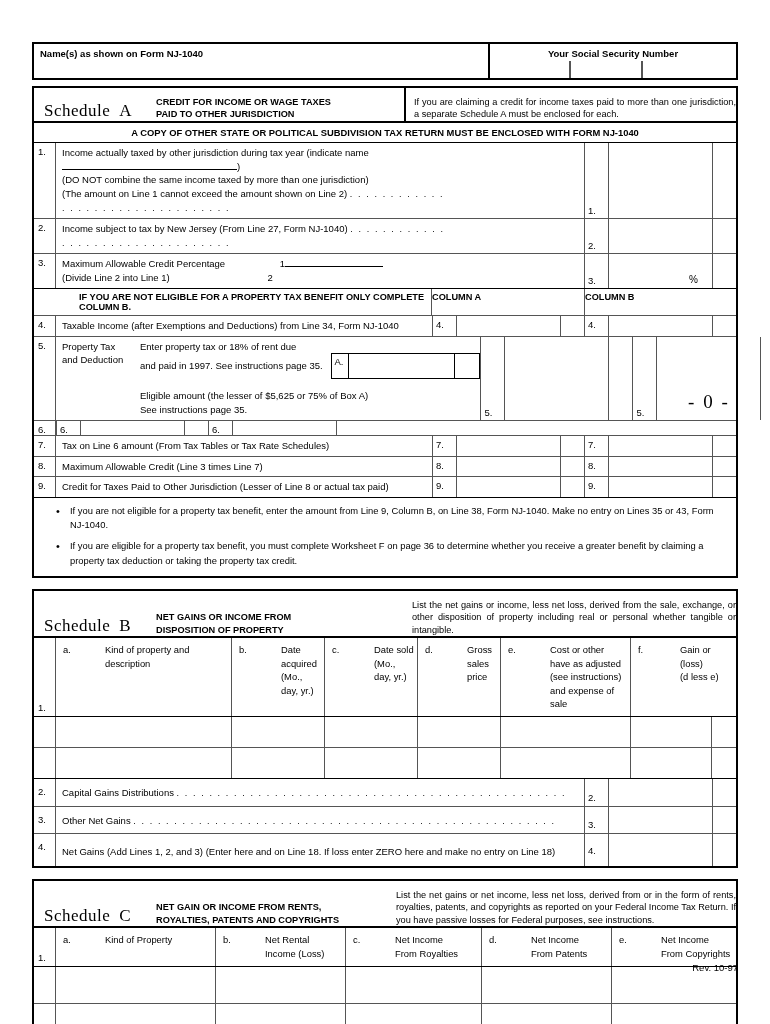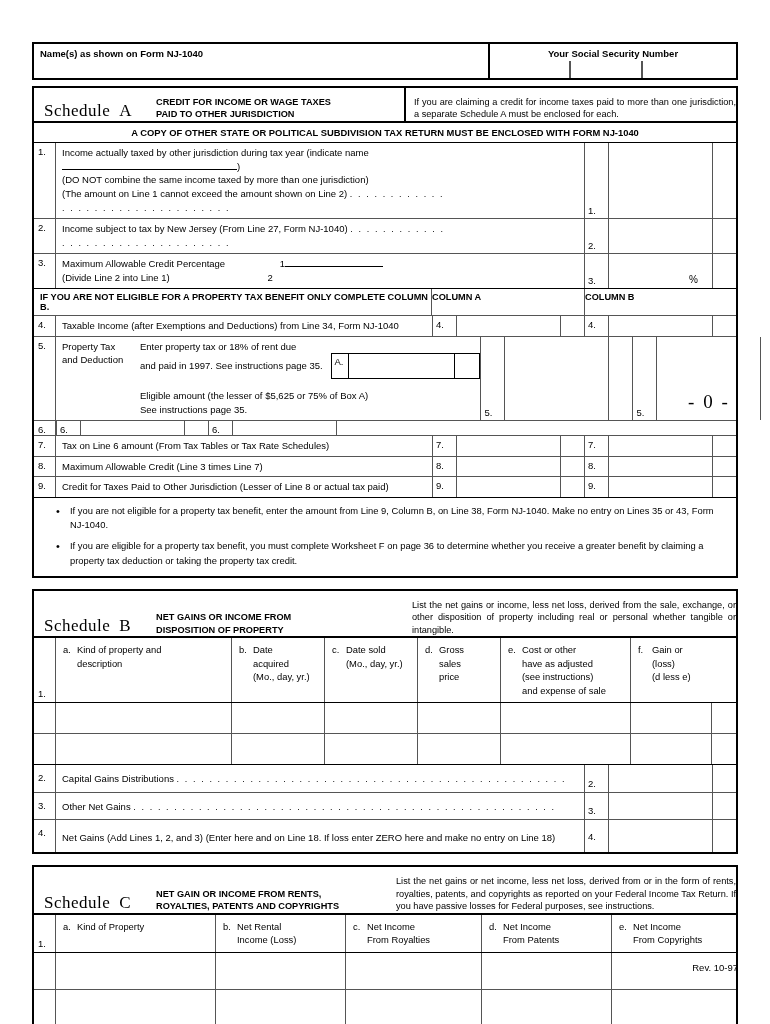--- a/index.html
+++ b/index.html
@@ -141,20 +141,21 @@
     display: flex;
     border-bottom: 1.5px solid #555;
     border-top: 1.5px solid #000;
   }
   .colhdr .ch-note {
     flex: 1;
     font-size: 9.2px;
     font-weight: bold;
     padding: 3px 0 3px 6px;
     border-right: 1.5px solid #555;
+    margin-left: 39px;
   }
   .colhdr .ch-a, .colhdr .ch-b {
     flex: 0 0 152px;
     font-size: 9.2px;
     font-weight: bold;
     padding: 3px 0;
     box-sizing: border-box;
   }
   .colhdr .ch-b { border-left: 1.5px solid #555; }
   .dots { letter-spacing: 1.6px; font-size: 9px; }
@@ -209,21 +210,21 @@
   .tbl-rowno span { position: absolute; left: 4px; bottom: 3px; }
   .th {
     font-size: 9.4px;
     line-height: 1.45;
     padding: 5px 3px 5px 7px;
     box-sizing: border-box;
     border-right: 1.5px solid #555;
     display: flex;
   }
   .th .k { width: 14px; flex: 0 0 14px; }
-  .th .v { flex: 1; }
+  .th .v { flex: 1; margin-left: 28px; }
   .th.lastcol { border-right: none; }
   .datarow { display: flex; }
   .td { box-sizing: border-box; border-right: 1.5px solid #555; }
   .td.lastcol { border-right: none; }
   .sumrow { display: flex; border-top: 1.5px solid #555; }
   .sum-no { flex: 0 0 22px; border-right: 1.5px solid #555; font-size: 9.5px; padding: 7px 0 0 4px; box-sizing: border-box; }
   .sum-txt { flex: 1; font-size: 9.5px; padding: 7px 4px 5px 6px; line-height: 1.5; box-sizing: border-box; }
   .sum-lblno { flex: 0 0 24px; border-left: 1.5px solid #555; font-size: 9.5px; box-sizing: border-box; position: relative; }
   .sum-lblno span { position: absolute; left: 3px; bottom: 3px; }
   .sum-amt { flex: 0 0 104px; border-left: 1.5px solid #555; box-sizing: border-box; }

